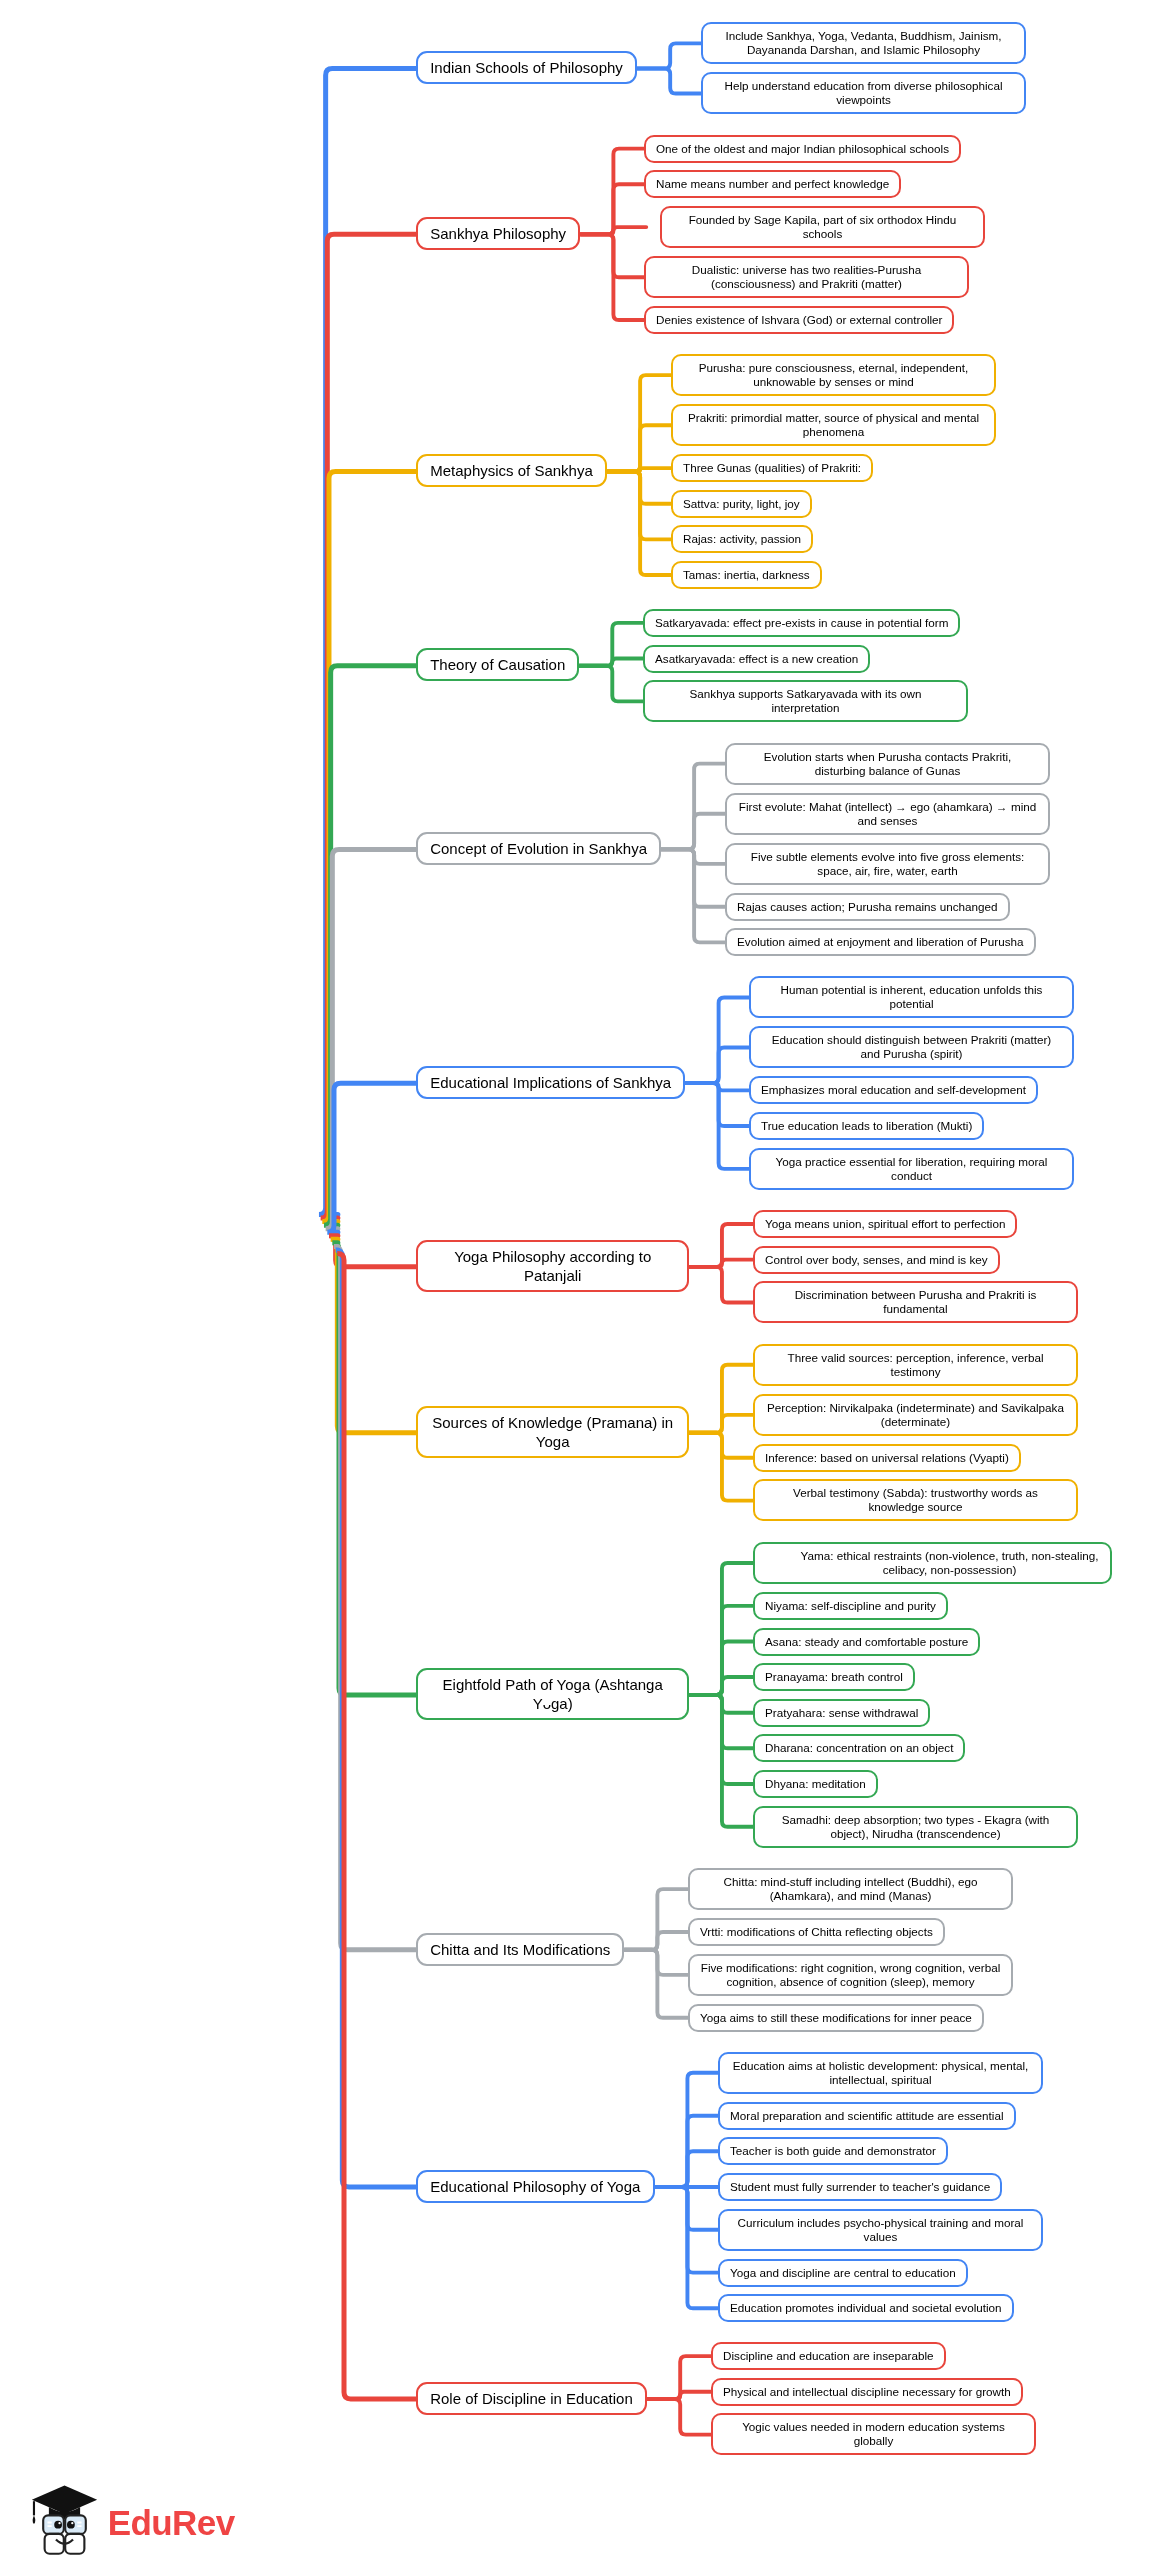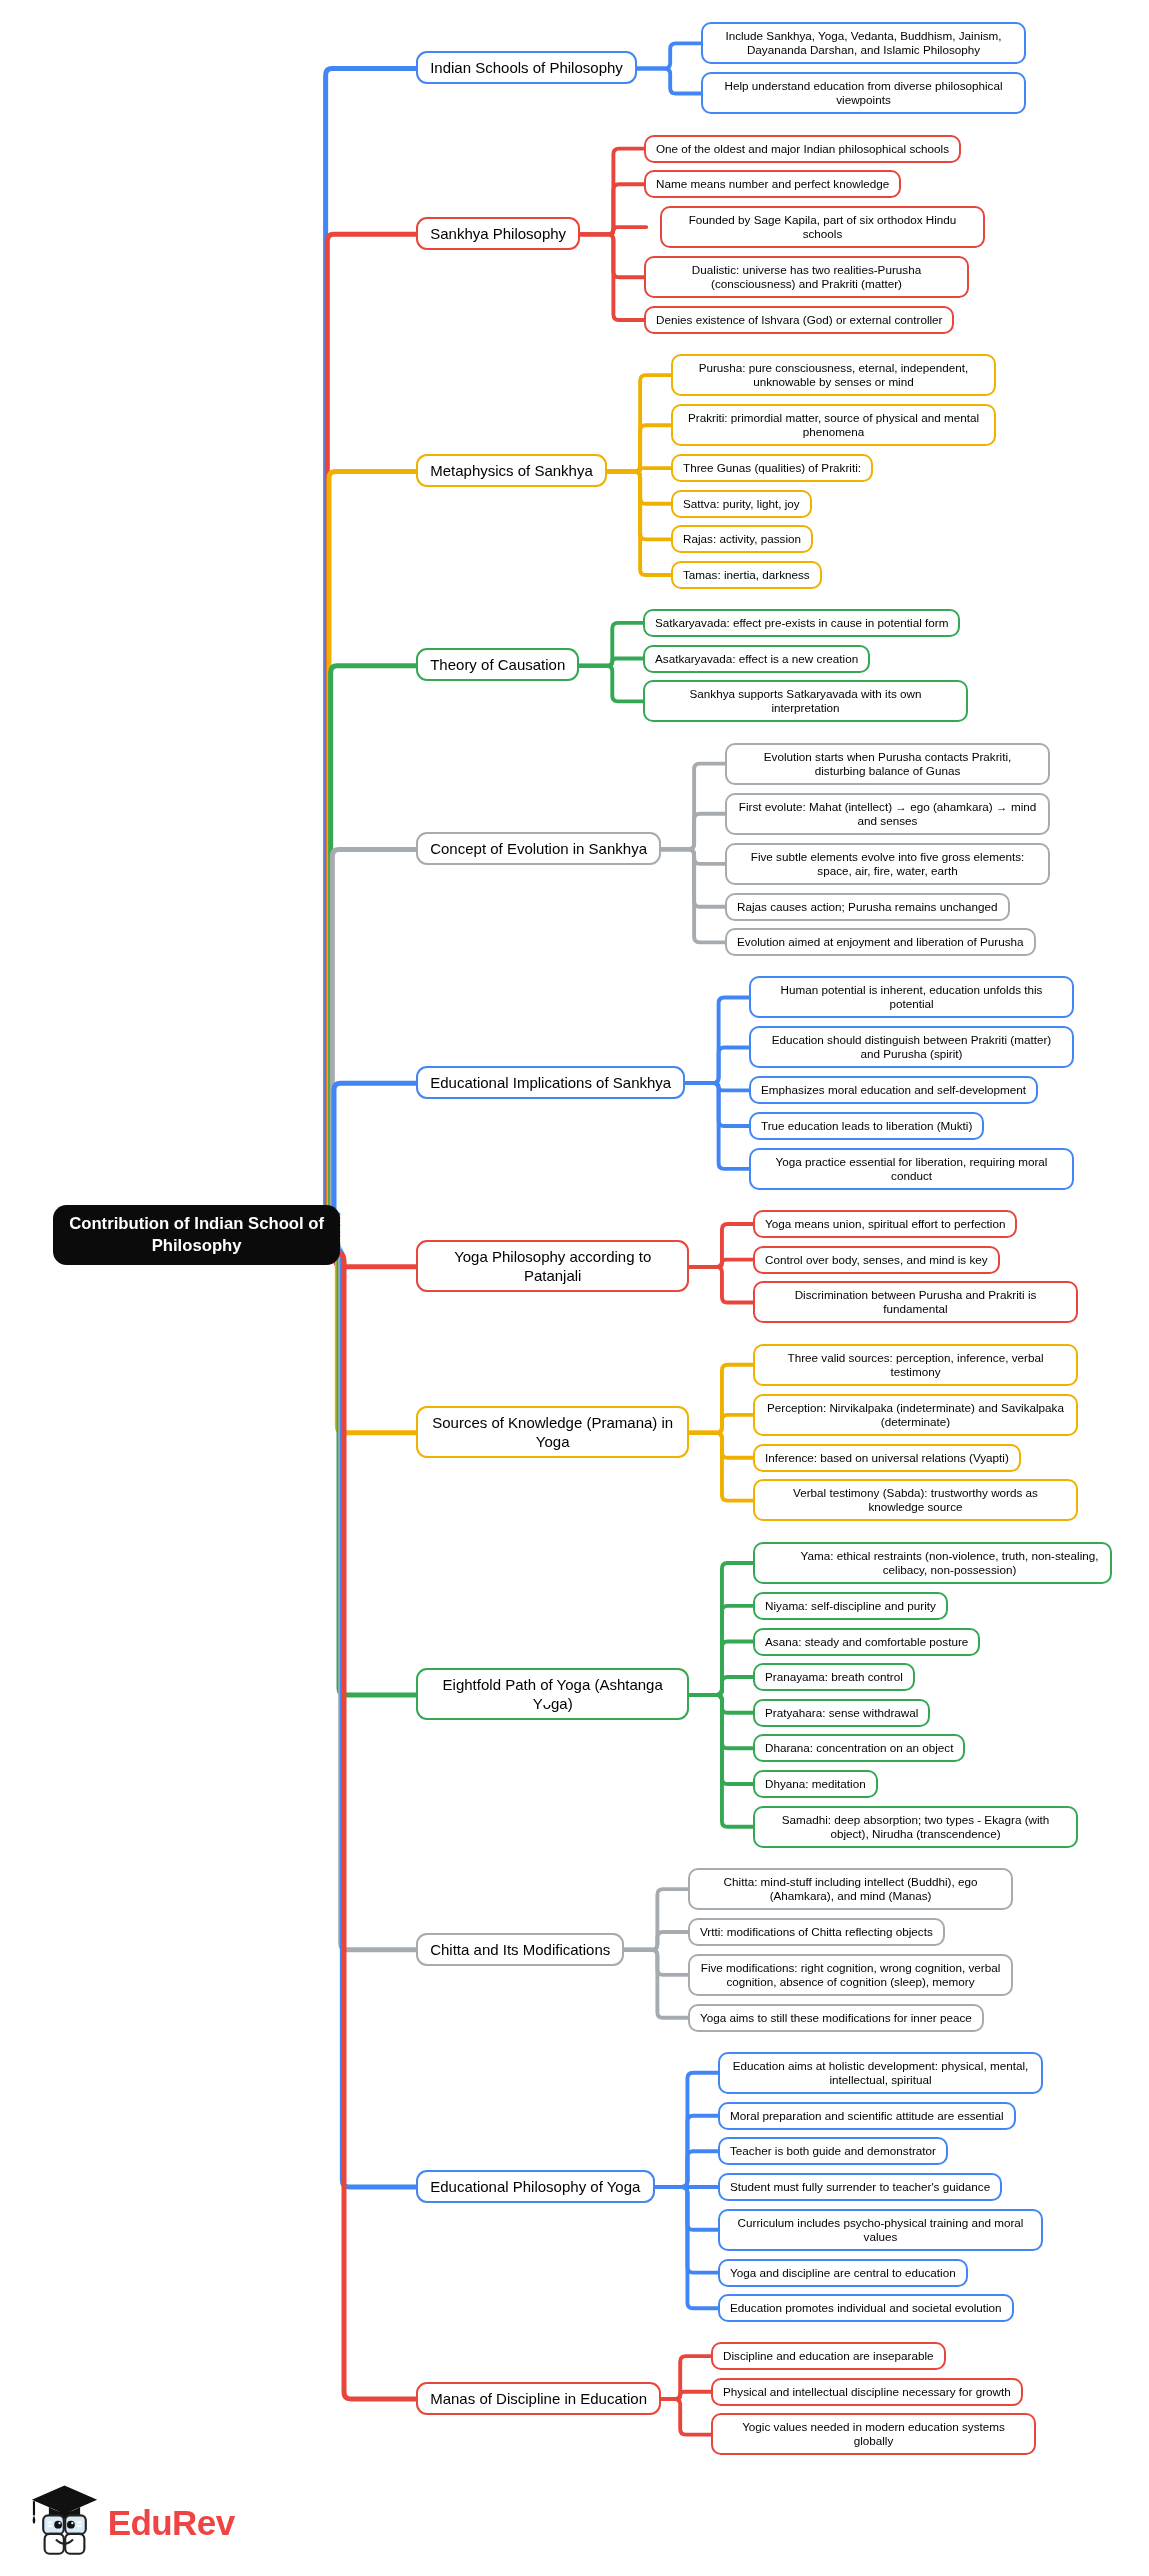--- a/index.html
+++ b/index.html
@@ -137,21 +137,20 @@
       <path d="M 1176 3929 L 1294 3929" stroke="#4285F4" stroke-width="7" fill="none" stroke-linecap="round"></path>
       <path d="M 1176 3929 L 1225 3929 Q 1235 3929 1235 3939 L 1235 3996 Q 1235 4006 1245 4006 L 1294 4006" stroke="#4285F4" stroke-width="7" fill="none" stroke-linecap="round"></path>
       <path d="M 1176 3929 L 1225 3929 Q 1235 3929 1235 3939 L 1235 4073 Q 1235 4083 1245 4083 L 1294 4083" stroke="#4285F4" stroke-width="7" fill="none" stroke-linecap="round"></path>
       <path d="M 1176 3929 L 1225 3929 Q 1235 3929 1235 3939 L 1235 4137 Q 1235 4147 1245 4147 L 1294 4147" stroke="#4285F4" stroke-width="7" fill="none" stroke-linecap="round"></path>
       <path d="M 607 2252 L 606 2252 Q 618 2252 618 2264 L 618 4298 Q 618 4310 630 4310 L 752 4310" stroke="#E8453C" stroke-width="9" fill="none" stroke-linecap="round"></path>
       <path d="M 1163 4310 L 1212 4310 Q 1222 4310 1222 4300 L 1222 4243 Q 1222 4233 1232 4233 L 1281 4233" stroke="#E8453C" stroke-width="7" fill="none" stroke-linecap="round"></path>
       <path d="M 1163 4310 L 1215.5 4310 Q 1222 4310 1222 4303.5 L 1222 4303.5 Q 1222 4297 1228.5 4297 L 1281 4297" stroke="#E8453C" stroke-width="7" fill="none" stroke-linecap="round"></path>
       <path d="M 1163 4310 L 1212 4310 Q 1222 4310 1222 4320 L 1222 4364 Q 1222 4374 1232 4374 L 1281 4374" stroke="#E8453C" stroke-width="7" fill="none" stroke-linecap="round"></path>
     </svg>
 
-  <div id="root-node" class="root" style="left: 53px; top: 1205px;">Contribution of Indian School of Philosophy</div>
 
   <div id="nodes">
       <div class="node branch-label" style="border-color: rgb(66, 133, 244); left: 416px; top: 51px;">Indian Schools of Philosophy</div>
       <div class="node leaf" style="border-color: rgb(66, 133, 244); left: 701px; top: 22px;">Include Sankhya, Yoga, Vedanta, Buddhism, Jainism, Dayananda Darshan, and Islamic Philosophy</div>
       <div class="node leaf" style="border-color: rgb(66, 133, 244); left: 701px; top: 72px;">Help understand education from diverse philosophical viewpoints</div>
       <div class="node branch-label" style="border-color: rgb(232, 69, 60); left: 416px; top: 217px;">Sankhya Philosophy</div>
       <div class="node leaf" style="border-color: rgb(232, 69, 60); left: 644px; top: 135px;">One of the oldest and major Indian philosophical schools</div>
       <div class="node leaf" style="border-color: rgb(232, 69, 60); left: 644px; top: 170px;">Name means number and perfect knowledge</div>
       <div class="node leaf" style="border-color: rgb(232, 69, 60); left: 644px; top: 206px; margin-left: 16px;">Founded by Sage Kapila, part of six orthodox Hindu schools</div>
       <div class="node leaf" style="border-color: rgb(232, 69, 60); left: 644px; top: 256px;">Dualistic: universe has two realities-Purusha (consciousness) and Prakriti (matter)</div>
@@ -203,21 +202,21 @@
       <div class="node leaf" style="border-color: rgb(166, 171, 176); left: 688px; top: 1954px;">Five modifications: right cognition, wrong cognition, verbal cognition, absence of cognition (sleep), memory</div>
       <div class="node leaf" style="border-color: rgb(166, 171, 176); left: 688px; top: 2004px;">Yoga aims to still these modifications for inner peace</div>
       <div class="node branch-label" style="border-color: rgb(66, 133, 244); left: 416px; top: 2170px;">Educational Philosophy of Yoga</div>
       <div class="node leaf" style="border-color: rgb(66, 133, 244); left: 718px; top: 2052px;">Education aims at holistic development: physical, mental, intellectual, spiritual</div>
       <div class="node leaf" style="border-color: rgb(66, 133, 244); left: 718px; top: 2102px;">Moral preparation and scientific attitude are essential</div>
       <div class="node leaf" style="border-color: rgb(66, 133, 244); left: 718px; top: 2137px;">Teacher is both guide and demonstrator</div>
       <div class="node leaf" style="border-color: rgb(66, 133, 244); left: 718px; top: 2173px;">Student must fully surrender to teacher's guidance</div>
       <div class="node leaf" style="border-color: rgb(66, 133, 244); left: 718px; top: 2209px;">Curriculum includes psycho-physical training and moral values</div>
       <div class="node leaf" style="border-color: rgb(66, 133, 244); left: 718px; top: 2259px;">Yoga and discipline are central to education</div>
       <div class="node leaf" style="border-color: rgb(66, 133, 244); left: 718px; top: 2294px;">Education promotes individual and societal evolution</div>
-      <div class="node branch-label" style="border-color: rgb(232, 69, 60); left: 416px; top: 2382px;">Manas of Discipline in Education</div>
+      <div class="node branch-label" style="border-color: rgb(232, 69, 60); left: 416px; top: 2382px;">Role of Discipline in Education</div>
       <div class="node leaf" style="border-color: rgb(232, 69, 60); left: 711px; top: 2342px;">Discipline and education are inseparable</div>
       <div class="node leaf" style="border-color: rgb(232, 69, 60); left: 711px; top: 2378px;">Physical and intellectual discipline necessary for growth</div>
       <div class="node leaf" style="border-color: rgb(232, 69, 60); left: 711px; top: 2413px;">Yogic values needed in modern education systems globally</div>
     </div>
 
   <div id="logo">
     <svg width="71" height="77" viewBox="0 0 100 108">
 
       <path d="M7 24 L7 44" stroke="#111" stroke-width="3" fill="none"></path>
       <path d="M7 44 q-4 8 0 12 q4 -4 0 -12" fill="#111"></path>

